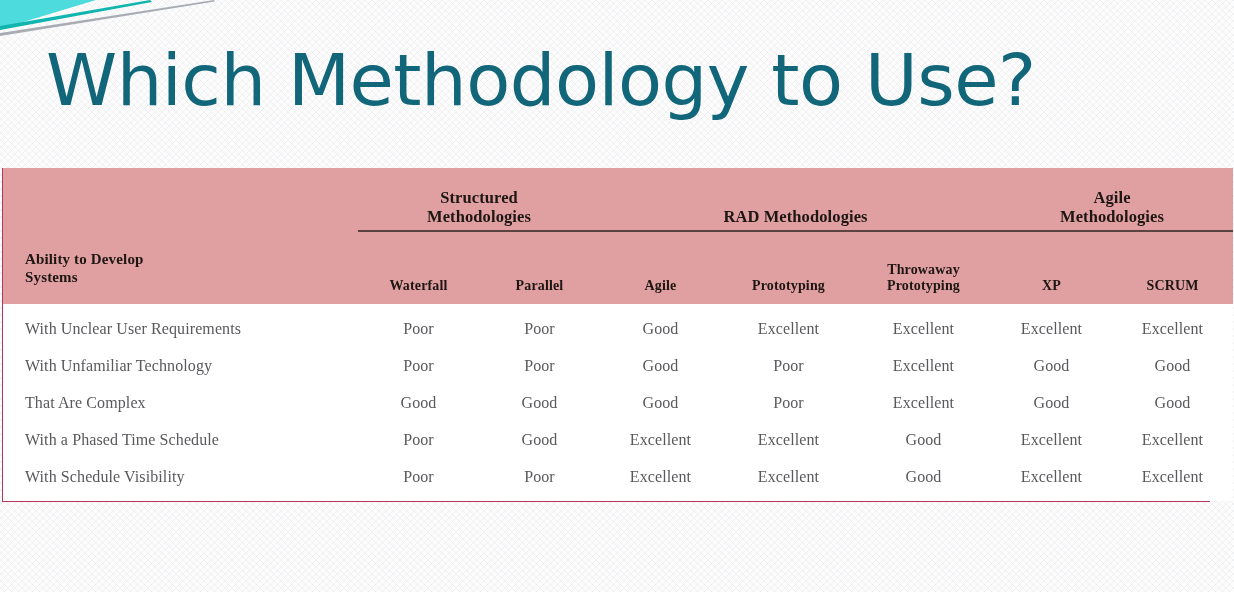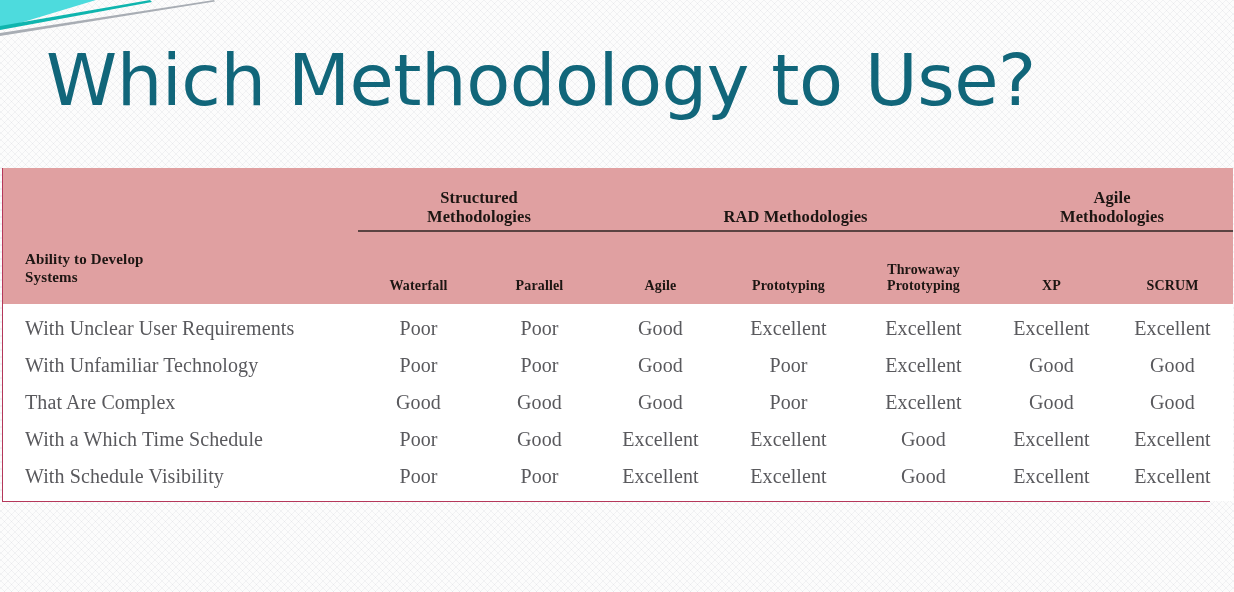--- a/index.html
+++ b/index.html
@@ -130,21 +130,21 @@
     font-size: 15px;
     line-height: 1.2;
     padding-bottom: 0 !important;
   }
   .colhead.rowlabel .l2 { display: block; }
 
   
   tbody tr { background: #ffffff; }
   tbody td {
     height: 37px;
-    font-size: 20px;
+    font-size: 16px;
     color: #59595d;
     text-align: center;
     font-family: "Liberation Serif", serif;
     padding: 0;
     letter-spacing: 0.1px;
   }
   tbody td.rowname {
     text-align: left;
     padding-left: 22px;
     color: #59595d;
@@ -250,21 +250,21 @@
           <td class="rowname">That Are Complex</td>
           <td>Good</td>
           <td>Good</td>
           <td>Good</td>
           <td>Poor</td>
           <td>Excellent</td>
           <td>Good</td>
           <td>Good</td>
         </tr>
         <tr>
-          <td class="rowname">With a Which Time Schedule</td>
+          <td class="rowname">With a Phased Time Schedule</td>
           <td>Poor</td>
           <td>Good</td>
           <td>Excellent</td>
           <td>Excellent</td>
           <td>Good</td>
           <td>Excellent</td>
           <td>Excellent</td>
         </tr>
         <tr>
           <td class="rowname">With Schedule Visibility</td>

